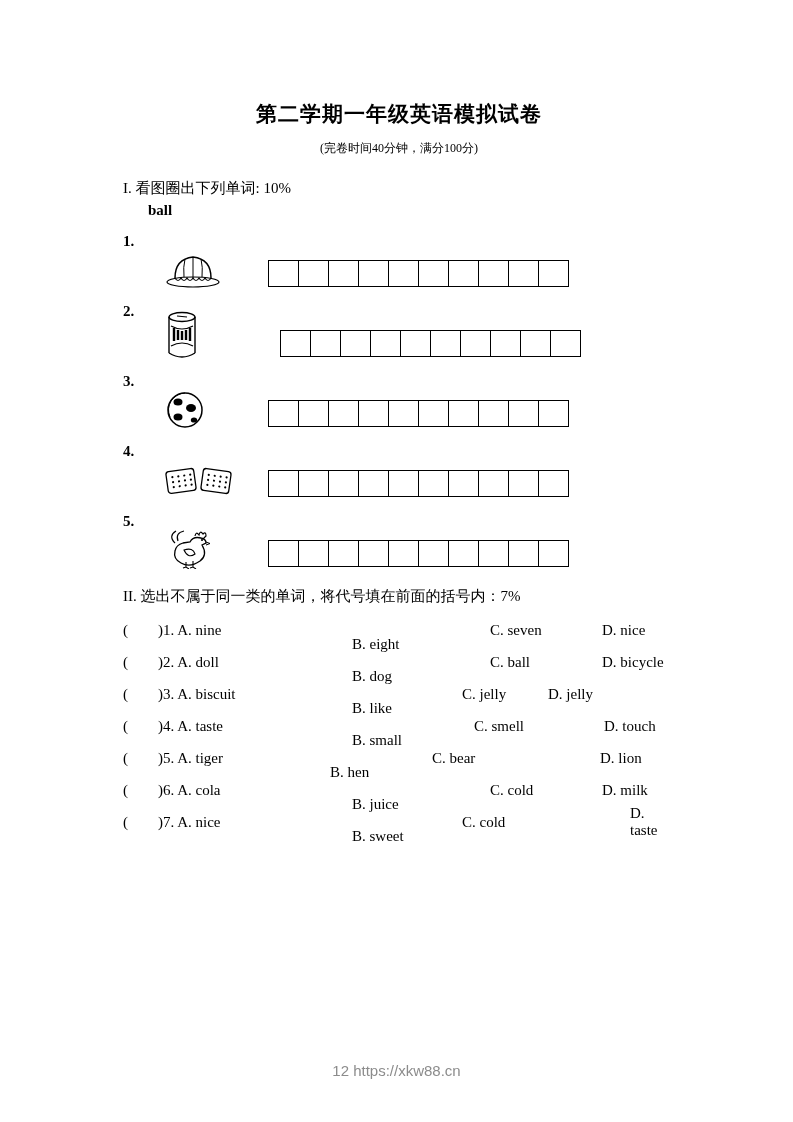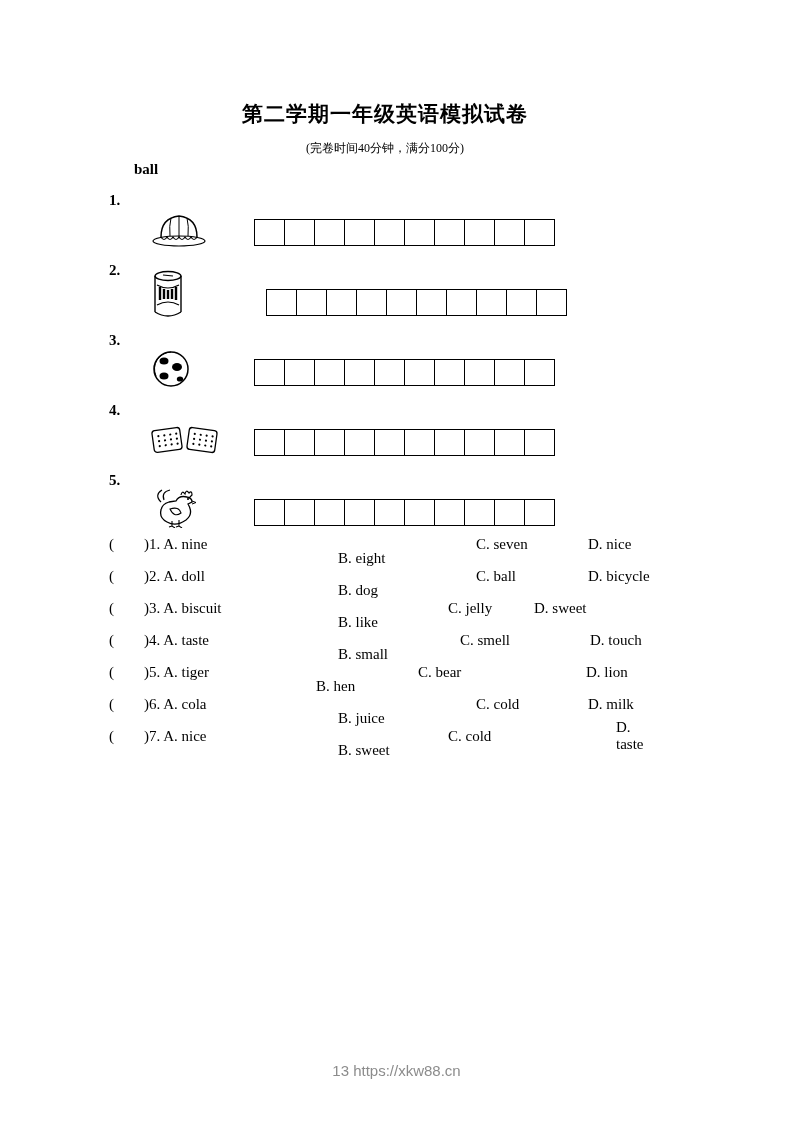--- a/index.html
+++ b/index.html
@@ -1,21 +1,21 @@
 <!DOCTYPE html>
 <html><head>
 <meta charset="utf-8">
 <style>
   html,body{margin:0;padding:0;}
   body{
     width:793px;height:1122px;position:relative;background:#ffffff;
     font-family:"Liberation Serif","DejaVu Serif",serif;
     font-size:15px;color:#000;overflow:hidden;
   }
-  .page{position:absolute;left:109px;top:100px;width:552px;}
+  .page{position:absolute;left:123px;top:100px;width:552px;}
   .title{text-align:center;font-size:21px;font-weight:bold;letter-spacing:1px;}
   .subtitle{text-align:center;font-size:12px;margin-top:12px;}
   .part-heading{text-align:center;font-size:17px;font-weight:bold;margin-top:32px;}
   .s1-heading{margin-top:22px;}
   .word-row{display:flex;margin-left:158px;margin-top:13px;font-weight:bold;}
   .word-row .wb{width:83px;}
   .word-row .wb:nth-child(2){width:94px;}
   .word-row .wb:nth-child(3){width:112px;}
   .word-row .wb:nth-child(4){width:auto;}
   .word-row2{margin-left:25px;margin-top:4px;font-weight:bold;}
@@ -52,20 +52,21 @@
   }
   svg{display:block;}
 </style>
 </head>
 <body>
 
 <div class="page">
   <div class="title">第二学期一年级英语模拟试卷</div>
   <div class="subtitle">(完卷时间40分钟，满分100分)</div>
 
+  <div class="s1-heading">I. 看图圈出下列单词: 10%</div>
   <div class="word-row2" id="word-row2"><span class="wb">ball</span></div>
 
   <div id="s1-items">
       <div class="item">
         <span class="item-num">1.</span>
         <span class="item-img">
           <svg width="56" height="38" viewBox="0 0 56 38">
             <ellipse cx="28" cy="31" rx="26" ry="5" fill="none" stroke="#000" stroke-width="1.2"></ellipse>
             <path d="M10 27 Q10 8 28 6 Q46 8 46 27" fill="none" stroke="#000" stroke-width="1.5"></path>
             <path d="M10 27 q3 5 6 0 q3 5 6 0 q3 5 6 0 q3 5 6 0 q3 5 6 0 q3 5 6 0" fill="none" stroke="#000" stroke-width="1.2"></path>
@@ -210,20 +211,21 @@
           <span class="cell"></span>
           <span class="cell"></span>
           <span class="cell"></span>
           <span class="cell"></span>
           <span class="cell"></span>
           <span class="cell"></span>
         </span>
       </div>
     </div>
 
+  <div class="s2-heading">II. 选出不属于同一类的单词，将代号填在前面的括号内：7%</div>
   <div id="s2-rows">
       <div class="qrow">
         <span class="bracket">
           <span>(</span>
           <span>)</span>
         </span>
         <span class="a-col">1. A. nine</span>
         <span class="b-col">B. eight</span>
         <span class="c-col">C. seven</span>
         <span class="d-col">D. nice</span>
@@ -239,21 +241,21 @@
         <span class="d-col">D. bicycle</span>
       </div>
       <div class="qrow">
         <span class="bracket">
           <span>(</span>
           <span>)</span>
         </span>
         <span class="a-col">3. A. biscuit</span>
         <span class="b-col">B. like</span>
         <span class="c-col">C. jelly</span>
-        <span class="d-col">D. sweet</span>
+        <span class="d-col">D. jelly</span>
       </div>
       <div class="qrow">
         <span class="bracket">
           <span>(</span>
           <span>)</span>
         </span>
         <span class="a-col">4. A. taste</span>
         <span class="b-col">B. small</span>
         <span class="c-col">C. smell</span>
         <span class="d-col">D. touch</span>
@@ -284,13 +286,13 @@
           <span>)</span>
         </span>
         <span class="a-col">7. A. nice</span>
         <span class="b-col">B. sweet</span>
         <span class="c-col">C. cold</span>
         <span class="d-col">D. taste</span>
       </div>
     </div>
 </div>
 
-<div class="footer">13 https://xkw88.cn</div>
+<div class="footer">12 https://xkw88.cn</div>
 
 </body></html>

